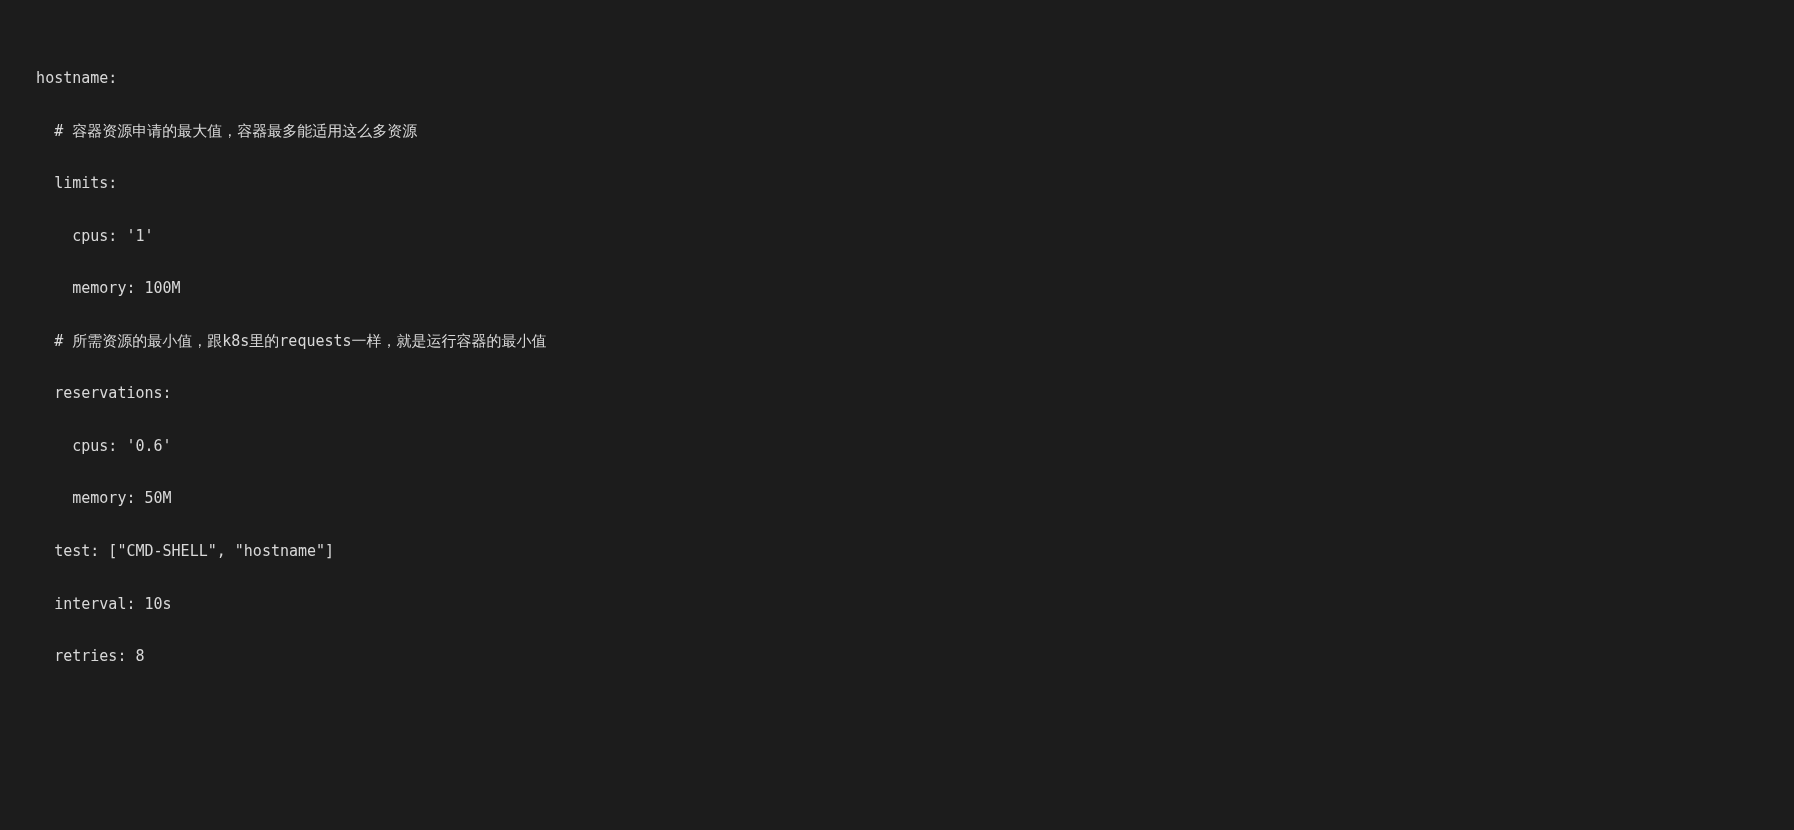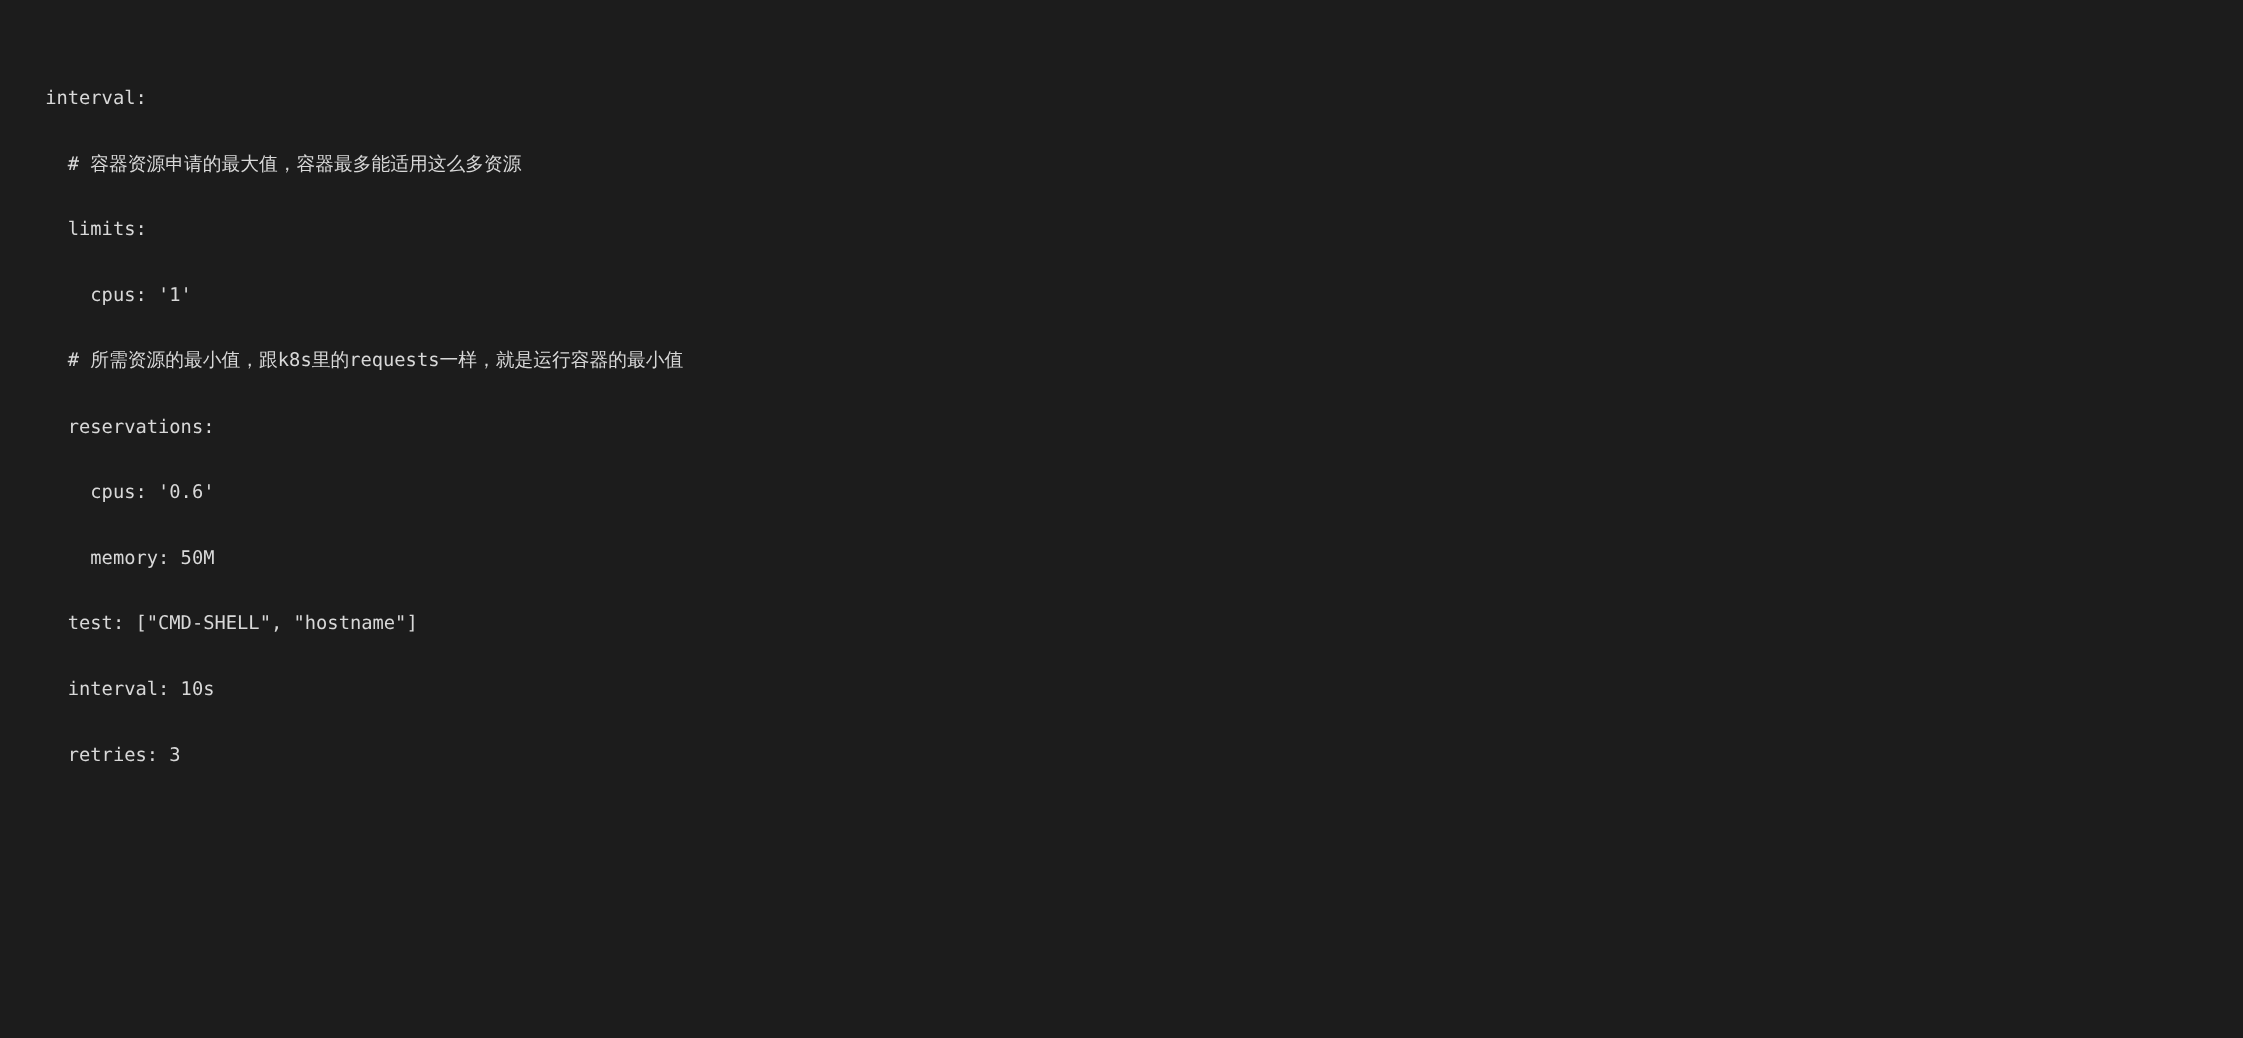--- a/index.html
+++ b/index.html
@@ -27,31 +27,32 @@
   }
   .seg{white-space:pre;}
   .fg-white{color:#d8d8d8;}
 </style>
 </head>
 <body>
 
 <div id="term">
 
   
-  <div class="row"><span class="seg fg-white">    interval:</span></div>
+  <div class="row"><span class="seg fg-white">    hostname:</span></div>
   <div class="row"><span class="seg fg-white">      # 容器资源申请的最大值，容器最多能适用这么多资源</span></div>
   <div class="row"><span class="seg fg-white">      limits:</span></div>
   <div class="row"><span class="seg fg-white">        cpus: '1'</span></div>
+  <div class="row"><span class="seg fg-white">        memory: 100M</span></div>
   <div class="row"><span class="seg fg-white">      # 所需资源的最小值，跟k8s里的requests一样，就是运行容器的最小值</span></div>
   <div class="row"><span class="seg fg-white">      reservations:</span></div>
   <div class="row"><span class="seg fg-white">        cpus: '0.6'</span></div>
   <div class="row"><span class="seg fg-white">        memory: 50M</span></div>
   <div class="row"><span class="seg fg-white">      test: ["CMD-SHELL", "hostname"]</span></div>
   <div class="row"><span class="seg fg-white">      interval: 10s</span></div>
-  <div class="row"><span class="seg fg-white">      retries: 3</span></div>
+  <div class="row"><span class="seg fg-white">      retries: 8</span></div>
 
   
   
 
   
   
   
 
   
   

